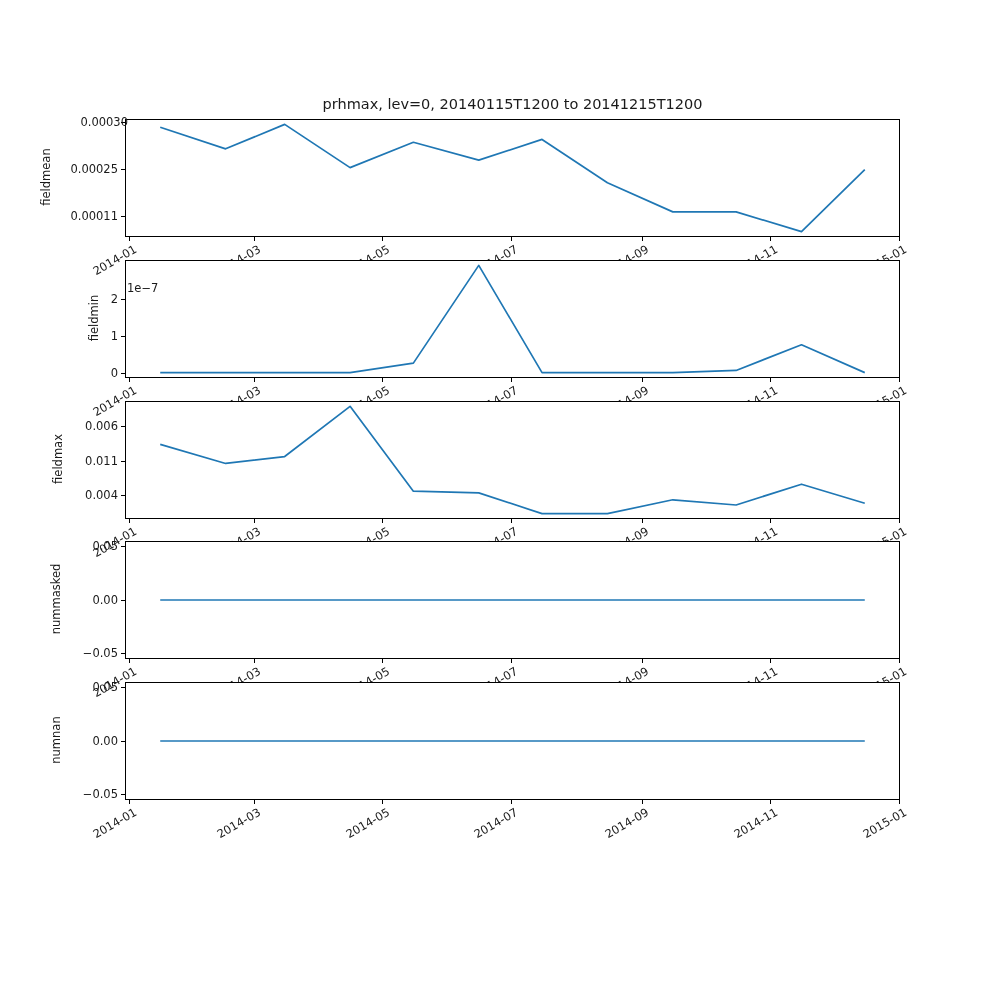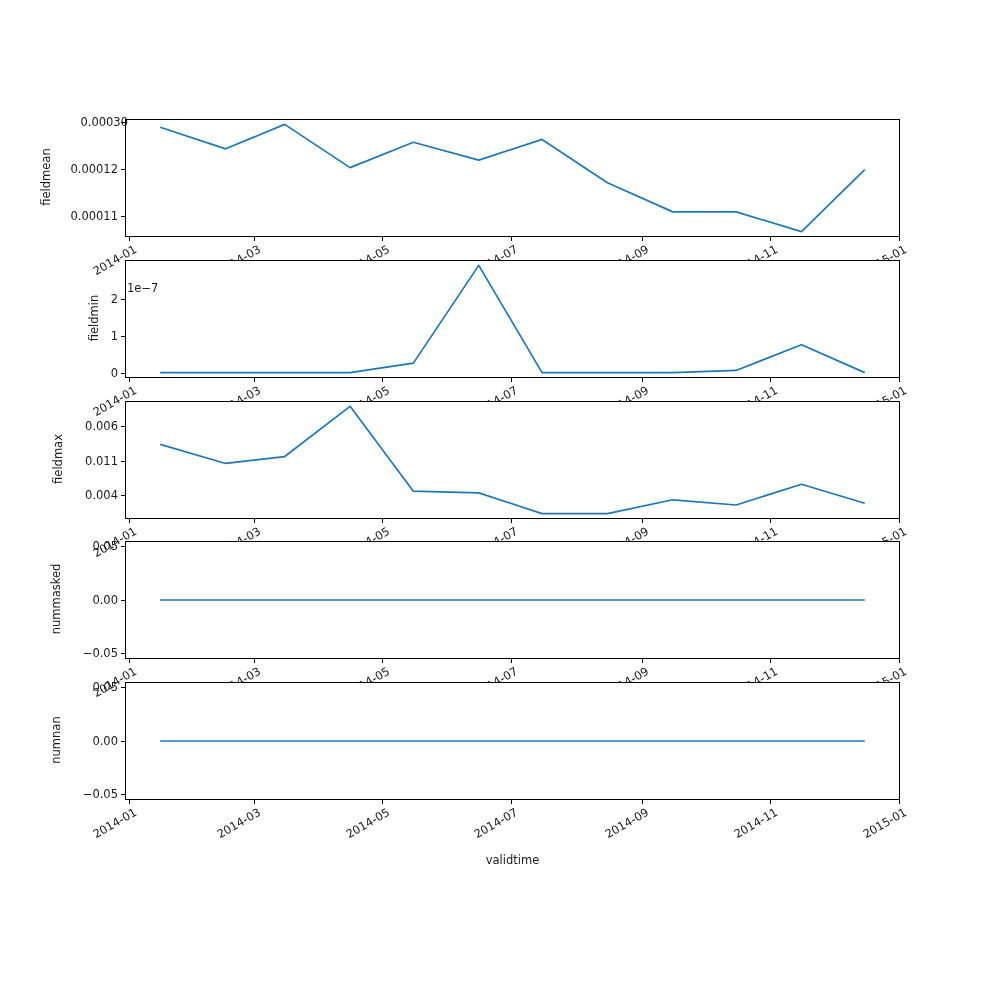--- a/index.html
+++ b/index.html
@@ -33,31 +33,32 @@
   .ylab{
     position:absolute;font-size:11.5px;width:140px;text-align:center;
     transform:rotate(-90deg);white-space:nowrap;
   }
   .offset-label{position:absolute;font-size:11.5px;white-space:nowrap;}
 </style>
 </head>
 <body>
 
 <div id="figure">
+  <div id="chart-title">prhmax, lev=0, 20140115T1200 to 20141215T1200</div>
   <div id="panels">
       <div class="panel" style="left: 125px; top: 119px; width: 775px; height: 118px;">
         <svg width="775" height="118" viewBox="0 0 775 118">
           <polyline points="35.23,8.19 100.62,29.83 159.68,5.36 225.07,48.65 288.36,23.24 353.75,41.12 417.03,20.42 482.42,63.70 547.82,92.88 611.10,92.88 676.49,112.64 739.77,50.53" fill="none" stroke="#1f77b4" stroke-width="1.7" stroke-linejoin="round"></polyline>
         </svg>
       </div>
       <div>
         <div class="tickmark" style="left: 121px; top: 216.1px; width: 4px; height: 1px;"></div>
         <div class="ytick-label" style="right: 882px; top: 209.1px; left: 0px;">0.00011</div>
         <div class="tickmark" style="left: 121px; top: 169px; width: 4px; height: 1px;"></div>
-        <div class="ytick-label" style="right: 882px; top: 162px; left: 0px;">0.00012</div>
+        <div class="ytick-label" style="right: 882px; top: 162px; left: 0px;">0.00025</div>
         <div class="tickmark" style="left: 121px; top: 122px; width: 4px; height: 1px;"></div>
         <div class="ytick-label" style="right: 872px; top: 115px; left: 0px;">0.00030</div>
         <div class="ylab" style="left: -24px; top: 170px;">fieldmean</div>
         <div class="tickmark" style="left: 129.1px; top: 237px; width: 1px; height: 4px;"></div>
         <div class="rot-label" style="right: 868.4px; top: 242px;">2014-01</div>
         <div class="tickmark" style="left: 253.6px; top: 237px; width: 1px; height: 4px;"></div>
         <div class="rot-label" style="right: 743.9px; top: 242px;">2014-03</div>
         <div class="tickmark" style="left: 382.3px; top: 237px; width: 1px; height: 4px;"></div>
         <div class="rot-label" style="right: 615.2px; top: 242px;">2014-05</div>
         <div class="tickmark" style="left: 510.9px; top: 237px; width: 1px; height: 4px;"></div>
@@ -176,14 +177,13 @@
         <div class="tickmark" style="left: 510.9px; top: 800px; width: 1px; height: 4px;"></div>
         <div class="rot-label" style="right: 486.6px; top: 805px;">2014-07</div>
         <div class="tickmark" style="left: 641.7px; top: 800px; width: 1px; height: 4px;"></div>
         <div class="rot-label" style="right: 355.8px; top: 805px;">2014-09</div>
         <div class="tickmark" style="left: 770.4px; top: 800px; width: 1px; height: 4px;"></div>
         <div class="rot-label" style="right: 227.1px; top: 805px;">2014-11</div>
         <div class="tickmark" style="left: 899.1px; top: 800px; width: 1px; height: 4px;"></div>
         <div class="rot-label" style="right: 98.4px; top: 805px;">2015-01</div>
       </div>
     </div>
-  <div id="x-axis-label">validtime</div>
 </div>
 
 </body></html>

